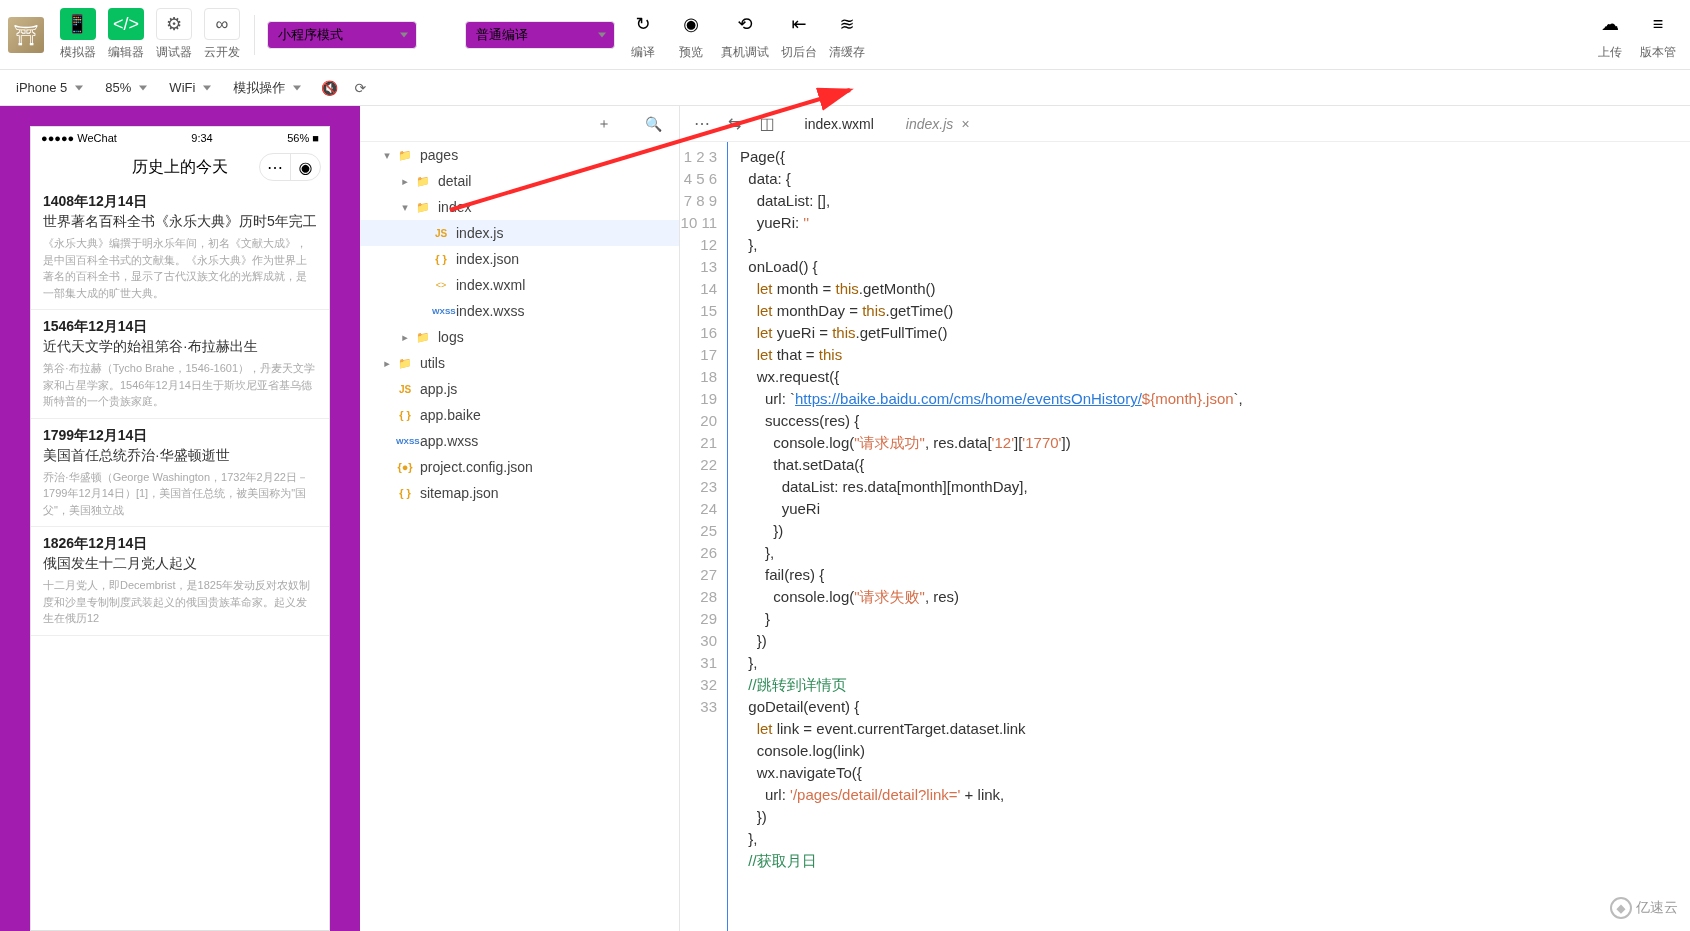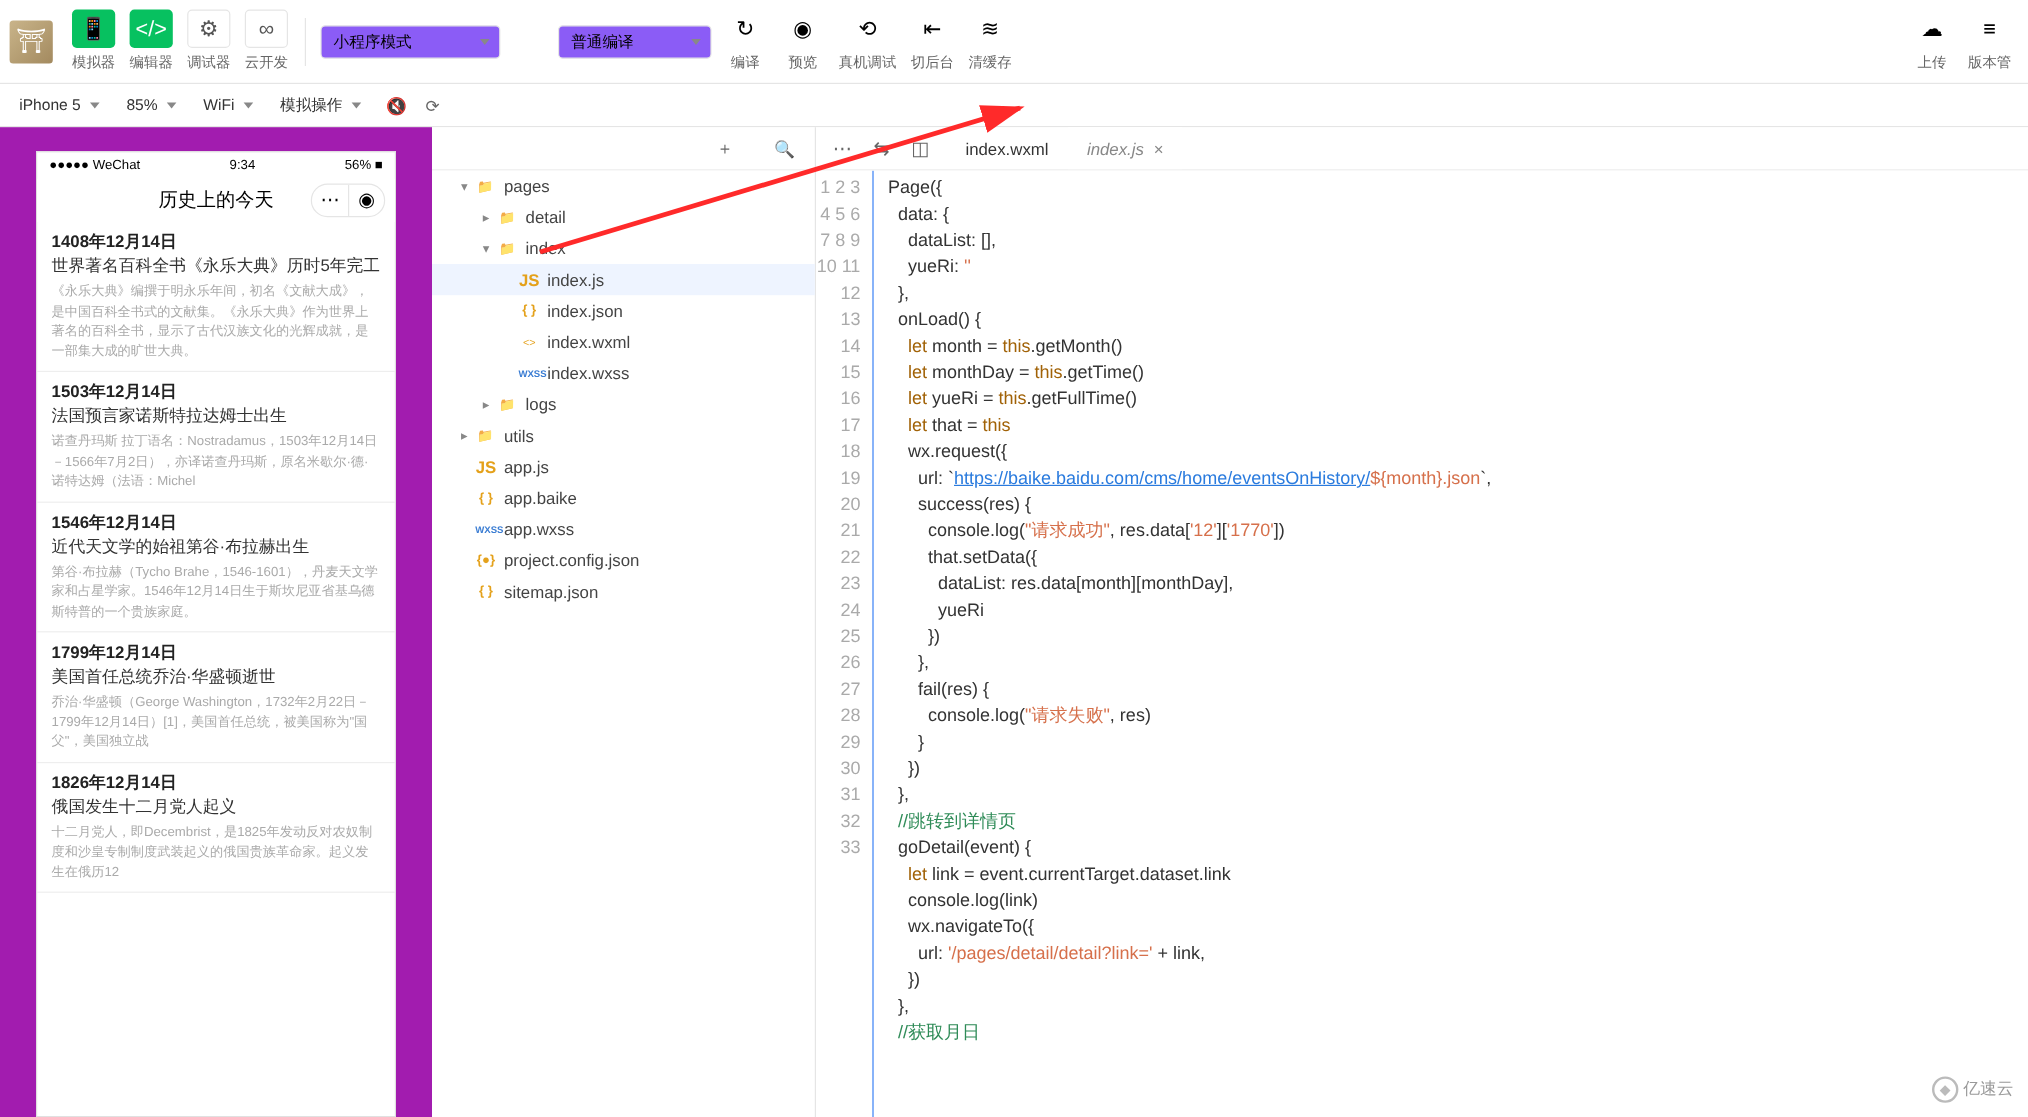--- a/index.html
+++ b/index.html
@@ -5,21 +5,21 @@
 * { margin:0; padding:0; box-sizing:border-box; font-family:-apple-system,"Segoe UI","Microsoft YaHei",sans-serif; }
 body { background:#f5f5f5; width:1690px; height:931px; overflow:hidden; position:relative; }
 .toolbar { height:70px; background:#fff; border-bottom:1px solid #e5e5e5; display:flex; align-items:center; padding:0 8px; }
 .tb-item { display:flex; flex-direction:column; align-items:center; justify-content:center; margin:0 6px; cursor:pointer; }
 .tb-icon { width:36px; height:32px; display:flex; align-items:center; justify-content:center; border-radius:4px; font-size:18px; }
 .tb-icon.green { background:#07c160; color:#fff; }
 .tb-icon.greenb { background:#07c160; color:#fff; }
 .tb-icon.gray { background:#fff; border:1px solid #e5e5e5; color:#555; }
 .tb-label { font-size:12px; color:#666; margin-top:4px; }
 .tb-sep { width:1px; height:40px; background:#e5e5e5; margin:0 8px; }
-.tb-select { height:28px; border:1px solid #e5e5e5; border-radius:4px; padding:0 24px 0 10px; font-size:13px; background:#8b5cf6; position:relative; display:flex; align-items:center; margin:0 4px; }
+.tb-select { height:28px; border:1px solid #e5e5e5; border-radius:4px; padding:0 24px 0 10px; font-size:13px; background:#a21caf; position:relative; display:flex; align-items:center; margin:0 4px; }
 .tb-select::after { content:""; position:absolute; right:8px; top:50%; width:0; height:0; border-left:4px solid transparent; border-right:4px solid transparent; border-top:5px solid #888; transform:translateY(-50%); }
 .badge { width:36px; height:36px; background:linear-gradient(135deg,#c9b48a,#a38a5f); border-radius:3px; margin-right:10px; display:flex; align-items:center; justify-content:center; color:#fff; font-size:20px; }
 .secondbar { height:36px; background:#fff; border-bottom:1px solid #e5e5e5; display:flex; align-items:center; padding:0 8px; }
 .sb-sel { height:24px; padding:0 20px 0 8px; font-size:13px; color:#333; position:relative; display:flex; align-items:center; margin-right:10px; cursor:pointer; }
 .sb-sel::after { content:""; position:absolute; right:4px; top:50%; width:0;height:0;border-left:4px solid transparent;border-right:4px solid transparent;border-top:5px solid #888; transform:translateY(-50%); }
 .sb-icon { width:24px; height:24px; display:flex; align-items:center; justify-content:center; color:#666; cursor:pointer; margin:0 3px; font-size:14px; }
 .main { display:flex; height:calc(100% - 106px); }
 .simulator { width:360px; background:#a21caf; display:flex; justify-content:center; padding-top:20px; }
 .phone { width:300px; background:#fff; border:1px solid #e0e0e0; }
 .status { height:22px; display:flex; align-items:center; justify-content:space-between; padding:0 10px; font-size:11px; }
@@ -30,21 +30,21 @@
 .article { border-bottom:1px solid #eee; padding:8px 12px; }
 .art-title { font-size:14px; font-weight:600; color:#222; }
 .art-sub { font-size:14px; color:#333; margin-top:2px; }
 .art-desc { font-size:11px; color:#aaa; line-height:1.5; margin-top:4px; }
 .filetree { width:320px; background:#fff; border-right:1px solid #e5e5e5; }
 .ft-top { height:36px; border-bottom:1px solid #eee; display:flex; align-items:center; justify-content:flex-end; padding:0 10px; gap:20px; color:#666; }
 .ft-node { height:26px; display:flex; align-items:center; font-size:14px; color:#444; cursor:pointer; }
 .ft-node.sel { background:#eef4ff; }
 .ic { width:18px; text-align:center; font-size:11px; color:#888; }
 .ic-fold { color:#666; }
-.ic-js { color:#e4a11b; font-size:14px; font-weight:bold; }
+.ic-js { color:#e4a11b; font-size:10px; font-weight:bold; }
 .ic-json { color:#e4a11b; font-weight:bold; }
 .ic-wxml { color:#e4a11b; font-size:9px; }
 .ic-wxss { color:#3b7dd3; font-size:8px; font-weight:bold; }
 .ic-cfg { color:#e4a11b; font-weight:bold; }
 .editor { flex:1; display:flex; flex-direction:column; background:#fff; }
 .ed-tabs { height:36px; display:flex; border-bottom:1px solid #eee; position:relative; }
 .ed-tabs::before { content:""; position:absolute; left:-40px; right:0; height:36px; display:flex; }
 .ed-tools { display:flex; align-items:center; gap:18px; padding:0 14px; color:#666; font-size:16px; }
 .tab { padding:0 16px; display:flex; align-items:center; font-size:14px; gap:8px; cursor:pointer; color:#333; }
 .tab.active { background:#fff; color:#888; font-style:italic; }
@@ -77,21 +77,21 @@
       <div class="tb-icon gray">⚙</div>
       <div class="tb-label">调试器</div>
     </div>
   <div class="tb-item">
       <div class="tb-icon gray">∞</div>
       <div class="tb-label">云开发</div>
     </div>
   <div class="tb-sep"></div>
   <div class="tb-select" style="width:150px">小程序模式</div>
   <div style="width:40px"></div>
-  <div class="tb-select" style="width:128px">普通编译</div>
+  <div class="tb-select" style="width:150px">普通编译</div>
   <div class="tb-item">
       <div class="tb-icon">↻</div>
       <div class="tb-label">编译</div>
     </div>
   <div class="tb-item">
       <div class="tb-icon">◉</div>
       <div class="tb-label">预览</div>
     </div>
   <div class="tb-item">
       <div class="tb-icon">⟲</div>
@@ -140,25 +140,20 @@
         <div class="capsule">
           <div class="cap-btn">⋯</div>
           <div class="cap-btn" style="border-left:1px solid #e5e5e5">◉</div>
         </div>
       </div>
       <div id="articles">
           <div class="article">
             <div class="art-title">1408年12月14日</div>
             <div class="art-sub">世界著名百科全书《永乐大典》历时5年完工</div>
             <div class="art-desc">《永乐大典》编撰于明永乐年间，初名《文献大成》，是中国百科全书式的文献集。《永乐大典》作为世界上著名的百科全书，显示了古代汉族文化的光辉成就，是一部集大成的旷世大典。</div>
-          </div>
-          <div class="article">
-            <div class="art-title">1503年12月14日</div>
-            <div class="art-sub">法国预言家诺斯特拉达姆士出生</div>
-            <div class="art-desc">诺查丹玛斯 拉丁语名：Nostradamus，1503年12月14日－1566年7月2日），亦译诺查丹玛斯，原名米歇尔·德·诺特达姆（法语：Michel</div>
           </div>
           <div class="article">
             <div class="art-title">1546年12月14日</div>
             <div class="art-sub">近代天文学的始祖第谷·布拉赫出生</div>
             <div class="art-desc">第谷·布拉赫（Tycho Brahe，1546-1601），丹麦天文学家和占星学家。1546年12月14日生于斯坎尼亚省基乌德斯特普的一个贵族家庭。</div>
           </div>
           <div class="article">
             <div class="art-title">1799年12月14日</div>
             <div class="art-sub">美国首任总统乔治·华盛顿逝世</div>
             <div class="art-desc">乔治·华盛顿（George Washington，1732年2月22日－1799年12月14日）[1]，美国首任总统，被美国称为"国父"，美国独立战</div>

